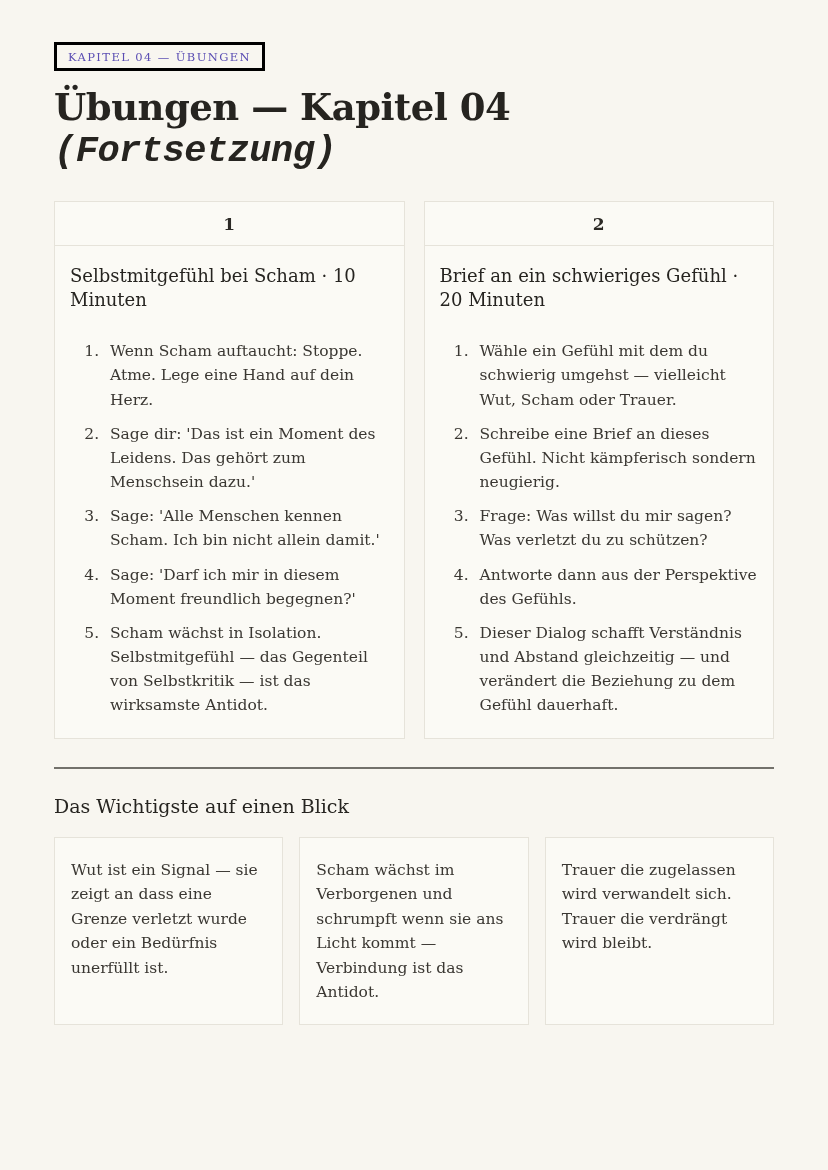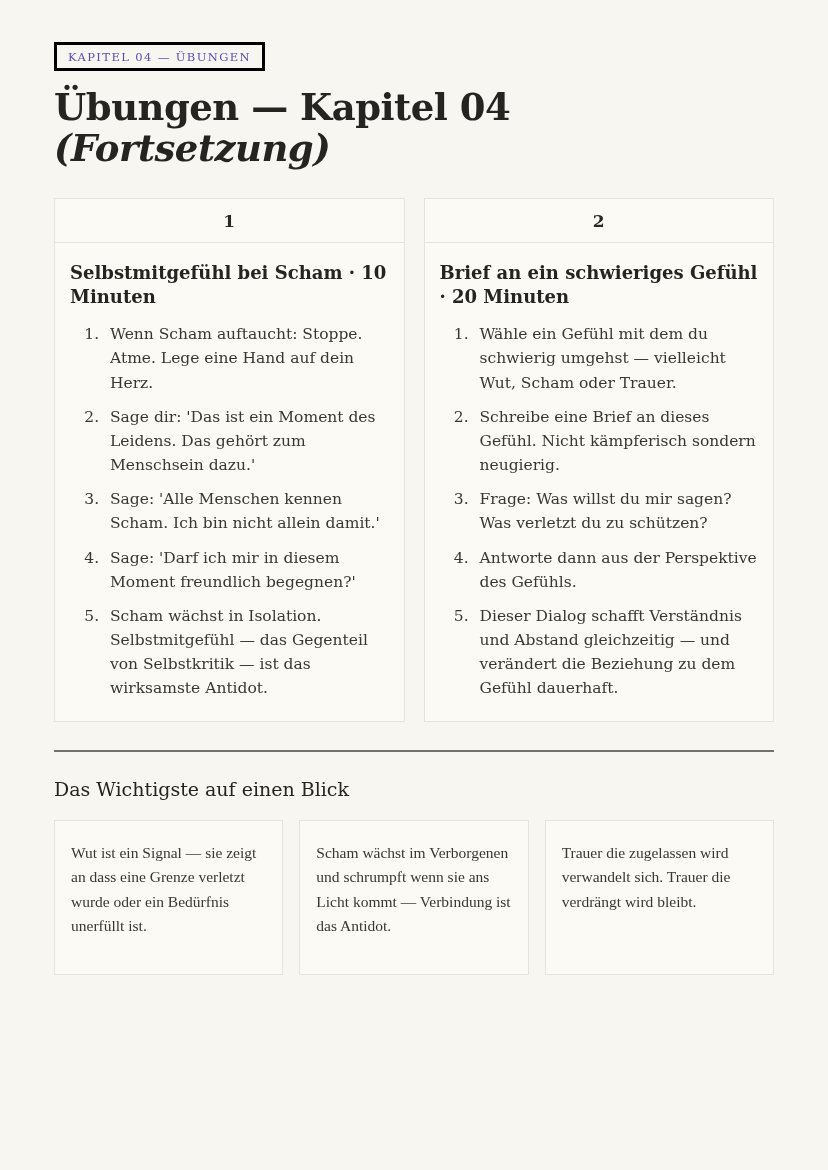--- a/index.html
+++ b/index.html
@@ -26,21 +26,21 @@
   }
 
   h1.page-title {
     margin: 16px 0 30px;
     font-size: 37px;
     line-height: 1.1;
     font-weight: 700;
     color: #262420;
     letter-spacing: -0.5px;
   }
-  h1.page-title .italic-part { font-style: italic; }
+  h1.page-title .italic-part { font-style: italic; font-family: Liberation Mono, monospace; }
 
   .exercise-row {
     display: grid;
     grid-template-columns: 1fr 1fr;
     gap: 19px;
   }
   .exercise-card {
     border: 1px solid #e6e3da;
     background: #fbfaf5;
     display: flex;
@@ -49,24 +49,24 @@
   .exercise-card .card-header {
     text-align: center;
     padding: 12px 10px 11px;
     border-bottom: 1px solid #e6e3da;
     font-weight: 700;
     font-size: 17px;
     color: #2b2925;
   }
   .exercise-card .card-body { padding: 18px 15px 20px; }
   .exercise-title {
-    margin: 0 0 14px;
+    margin: 0 0 28px;
     font-size: 18px;
     line-height: 1.3;
-    font-weight: 700;
+    font-weight: 400;
     color: #262420;
   }
   ol.steps {
     margin: 0;
     padding-left: 34px;
   }
   ol.steps li {
     font-size: 15.5px;
     line-height: 1.56;
     margin-bottom: 10px;
@@ -83,21 +83,20 @@
   h2.summary-heading {
     margin: 26px 0 20px;
     font-size: 19px;
     font-weight: 400;
     color: #262420;
   }
   .summary-row {
     display: grid;
     grid-template-columns: repeat(3, 1fr);
     gap: 16px;
-    font-family: Liberation Serif, serif;
   }
   .summary-card {
     border: 1px solid #e6e3da;
     background: #fbfaf5;
     padding: 20px 16px;
     font-size: 15.5px;
     line-height: 1.58;
     min-height: 155px;
     color: #3a3732;
   }

